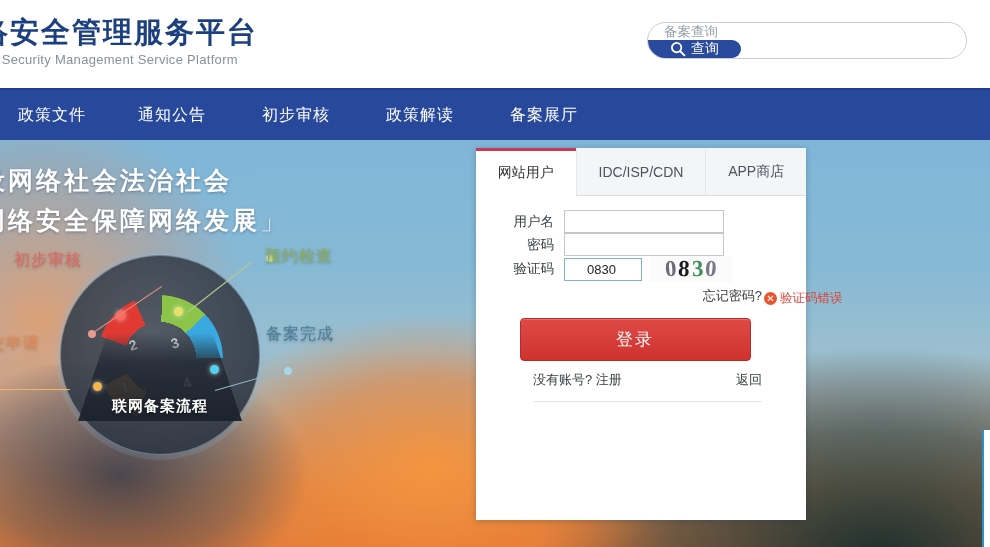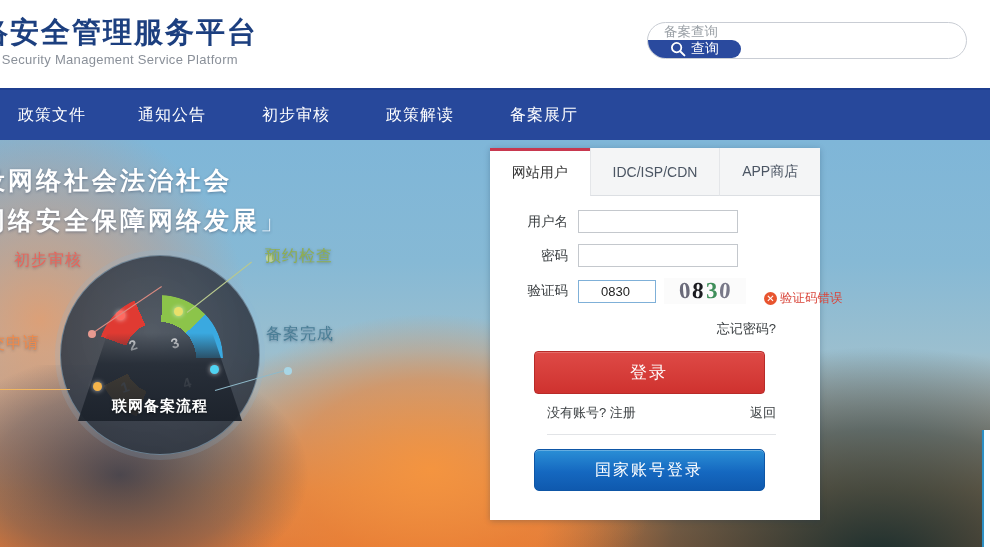--- a/index.html
+++ b/index.html
@@ -127,40 +127,40 @@
   }
   .leader {
     position: absolute; height: 1px; transform-origin: left center;
   }
   .leader-dot {
     position: absolute; width: 8px; height: 8px; border-radius: 50%;
   }
 
   
   #login-panel {
-    position: absolute; left: 490px; top: 148px;
+    position: absolute; left: 476px; top: 148px;
     width: 330px; height: 372px;
     background: #ffffff;
     box-shadow: 0 1px 6px rgba(20,50,80,.28);
   }
   #tabs { display: flex; height: 48px; }
   .tab {
     flex: 1 1 auto; display: flex; align-items: center; justify-content: center;
     font-size: 14px; color: #4b5563; cursor: pointer;
     background: #f4f5f6; border-bottom: 1px solid #dcdfe3;
     border-left: 1px solid #e4e6e9;
     white-space: nowrap;
   }
   .tab:first-child { border-left: none; }
   .tab.active {
     background: #ffffff; color: #333; border-bottom: 1px solid #ffffff;
     border-top: 3px solid #c8384f;
   }
   #form { padding: 14px 22px 0 10px; }
-  .field { display: flex; align-items: center; margin-bottom: 11px; }
+  .field { display: flex; align-items: center; }
   .field-label {
     width: 78px; text-align: right; padding-right: 10px;
     font-size: 13.5px; color: #3c4043; white-space: nowrap;
   }
   .field-input {
     width: 160px; height: 23px;
     border: 1px solid #c4c8cd; background: #fff;
     font-size: 13px; color: #222; padding: 0 22px; outline: none;
     font-family: "Liberation Sans", "DejaVu Sans", sans-serif;
   }
@@ -360,21 +360,20 @@
       <div id="links-row">
         <div>
           <span>没有账号?</span>
           <a>注册</a>
         </div>
         <a>返回</a>
       </div>
 
       <div id="divider"></div>
 
-      <button id="national-btn">国家账号登录</button>
     </div>
   </div>
 
   <div id="captcha-error">
     <span class="err-icon">✕</span>
     <span>验证码错误</span>
   </div>
 
   <div id="right-edge-panel"></div>
 

